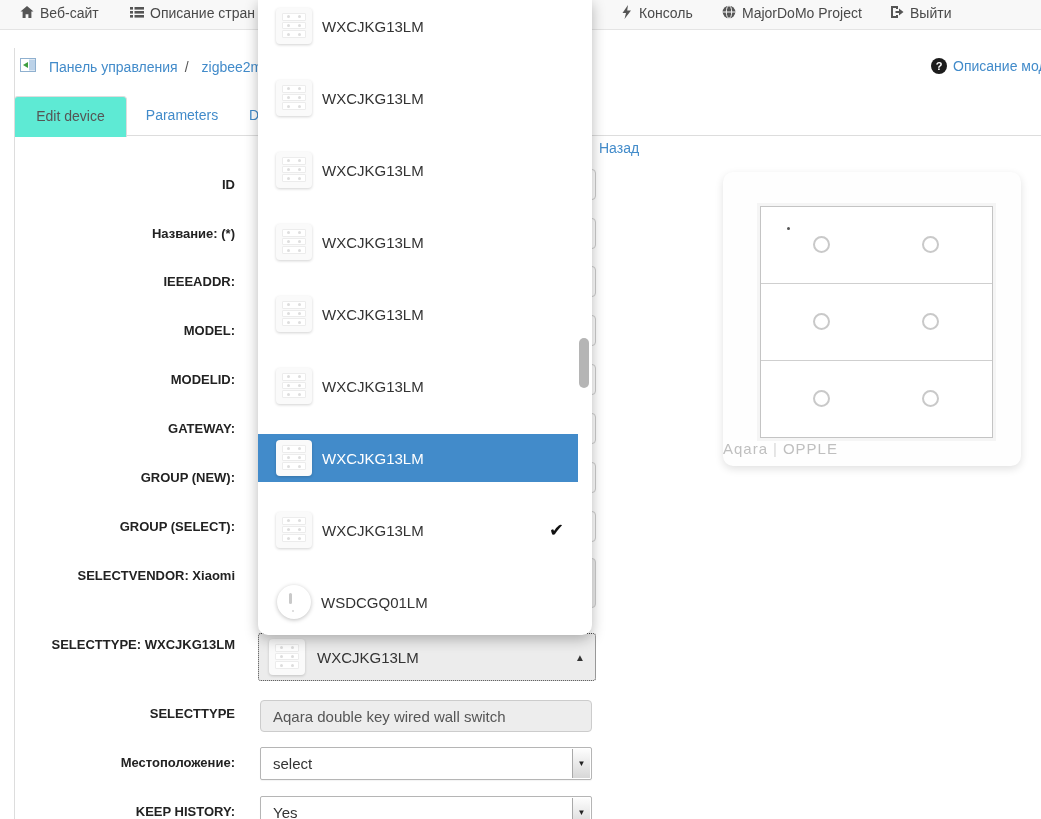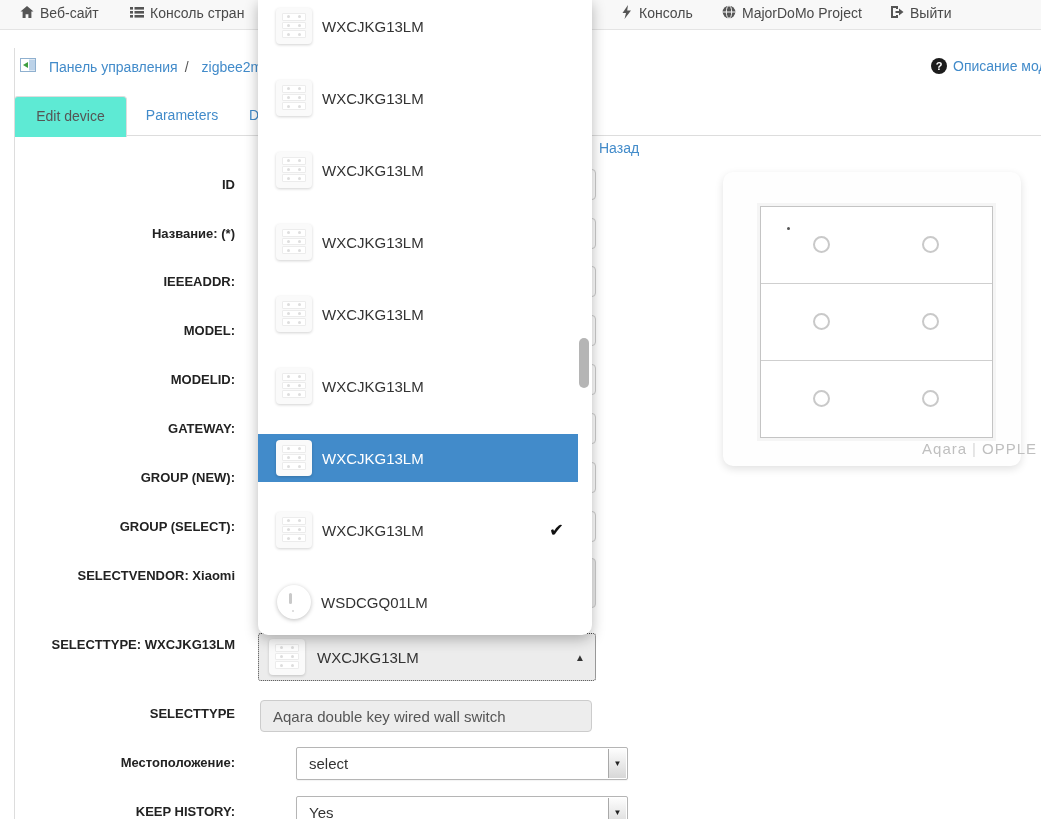--- a/index.html
+++ b/index.html
@@ -50,21 +50,21 @@
     display:flex;align-items:center;gap:12px;padding:0 10px;cursor:pointer;z-index:2;}
   .selecttype-btn .st-label{font-size:15px;color:#333;}
   .selecttype-btn .st-arrow{margin-left:auto;font-size:10px;color:#333;}
 
   .desc-input{position:absolute;left:260px;top:700px;width:332px;height:32px;box-sizing:border-box;
     background:#ededed;border:1px solid #ccc;border-radius:4px;color:#555;font-size:15px;
     padding:12px 12px;font-family:inherit;}
 
   .native-select{position:absolute;left:260px;width:332px;height:33px;box-sizing:border-box;
     background:#fff;border:1px solid #b5b5b5;border-radius:2px;cursor:pointer;
-    box-shadow:0 1px 1px rgba(0,0,0,.05);margin-left:36px;}
+    box-shadow:0 1px 1px rgba(0,0,0,.05);}
   .native-select .ns-text{position:absolute;left:12px;top:7px;font-size:15px;color:#333;}
   .native-select .ns-btn{position:absolute;right:1px;top:1px;bottom:1px;width:17px;
     background:linear-gradient(#fdfdfd,#d7d7d7);border-left:1px solid #a9a9a9;
     display:flex;align-items:center;justify-content:center;font-size:8px;color:#222;}
 
   
   .dropdown{position:absolute;left:258px;top:0;width:334px;height:635px;background:#fff;
     border-radius:0 0 10px 10px;box-shadow:0 4px 14px rgba(0,0,0,.28);z-index:50;overflow:hidden;}
   .dd-item{position:absolute;left:0;width:320px;height:48px;display:flex;align-items:center;
     gap:10px;padding-left:18px;box-sizing:border-box;cursor:pointer;font-size:15px;color:#333;}
@@ -91,21 +91,21 @@
   
   .plate{position:absolute;left:723px;top:172px;width:298px;height:294px;background:#fefefe;
     border-radius:10px;box-shadow:0 3px 9px rgba(0,0,0,.12);}
   .plate-inner{position:absolute;left:37px;top:34px;width:231px;height:230px;
     border:1px solid #c4c4c4;box-shadow:0 0 0 3px #f5f5f5;background:#fff;}
   .key-row{position:absolute;left:0;width:231px;height:76px;border-bottom:1px solid #cfcfcf;}
   .key-row.last{border-bottom:none;}
   .key-circle{position:absolute;top:29px;width:17px;height:17px;border-radius:50%;
     border:2px solid #c9c9c9;box-sizing:border-box;}
   .led-dot{position:absolute;left:26px;top:20px;width:3px;height:3px;border-radius:50%;background:#555;}
-  .brand-line{position:absolute;left:16px;bottom:9px;width:100%;text-align:right;
+  .brand-line{position:absolute;left:0;bottom:9px;width:100%;text-align:left;
     color:#bfbfbf;font-size:15px;letter-spacing:1px;}
   .brand-line .bar{color:#d8d8d8;padding:0 5px;}
 </style>
 </head>
 <body>
 
 <div id="app">
 
   <div class="navbar">
     <div class="nav-item" style="left:20px">
@@ -120,21 +120,21 @@
       <span>
           <svg width="14" height="14" viewBox="0 0 14 14" fill="#555">
             <rect x="0" y="2" width="3" height="2.6"></rect>
             <rect x="4.5" y="2" width="9.5" height="2.6"></rect>
             <rect x="0" y="6" width="3" height="2.6"></rect>
             <rect x="4.5" y="6" width="9.5" height="2.6"></rect>
             <rect x="0" y="10" width="3" height="2.6"></rect>
             <rect x="4.5" y="10" width="9.5" height="2.6"></rect>
           </svg>
         </span>
-      <span>Консоль стран</span>
+      <span>Описание стран</span>
     </div>
     <div class="nav-item" style="left:620px">
       <span>
           <svg width="13" height="14" viewBox="0 0 13 14" fill="#555">
             <path d="M8 0 L2.5 8 H6 L4.5 14 L11 5.5 H7.2 Z"></path>
           </svg>
         </span>
       <span>Консоль</span>
     </div>
     <div class="nav-item" style="left:722px">

